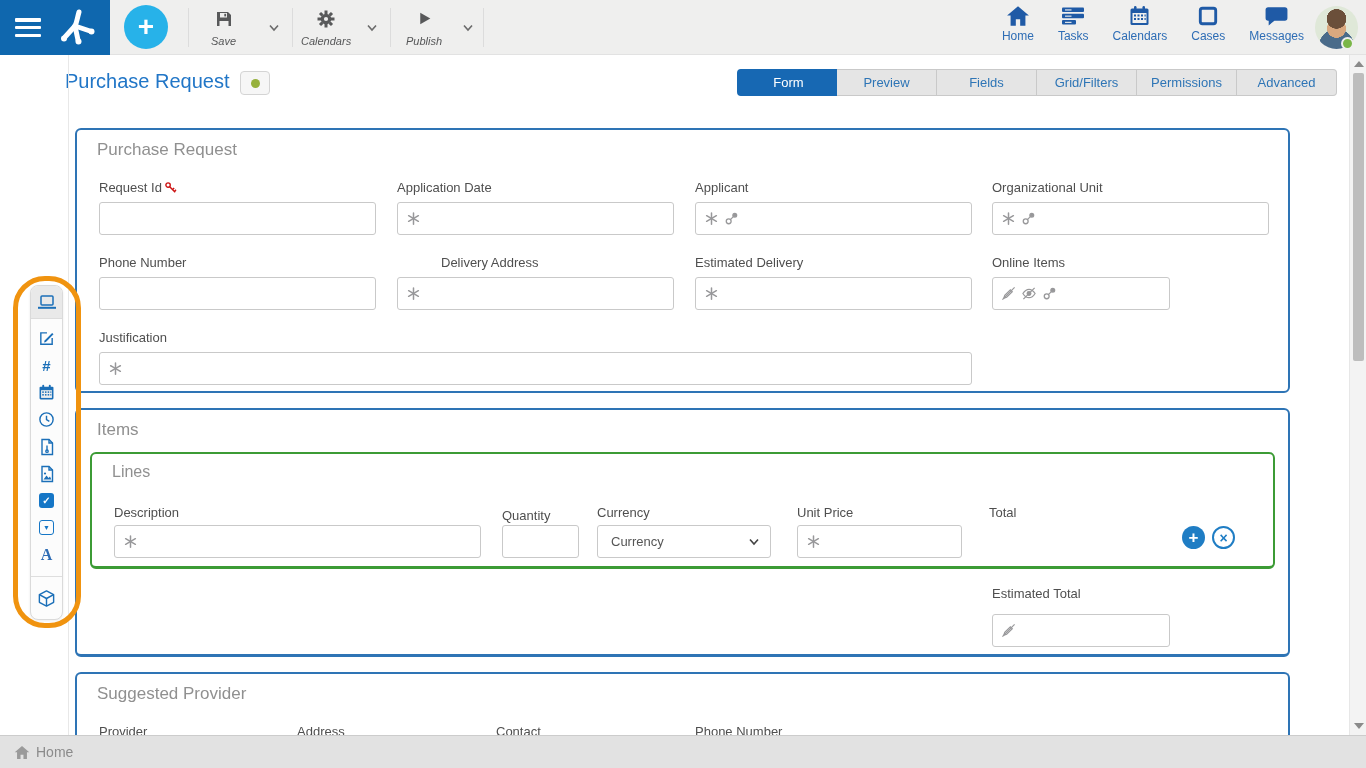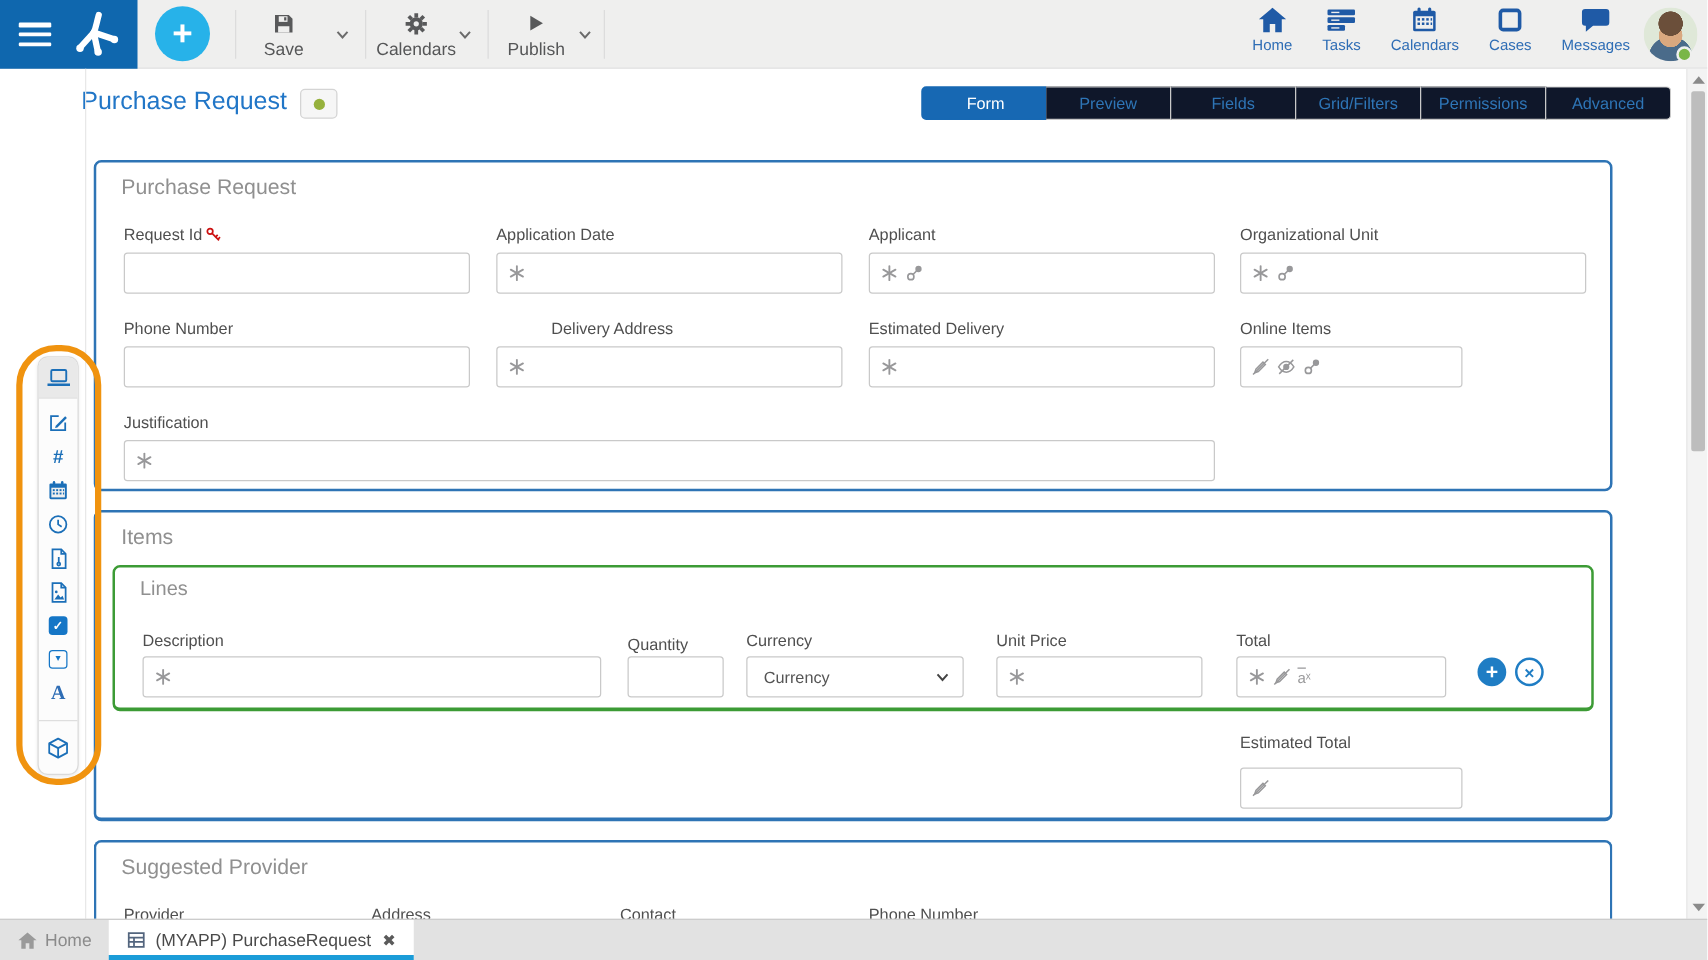--- a/index.html
+++ b/index.html
@@ -8,39 +8,39 @@
 
   
   .topbar { position:absolute; left:0; top:0; width:1366px; height:55px; background:#efefee; border-bottom:1px solid #e2e2e2; }
   .brand { position:absolute; left:0; top:0; width:110px; height:55px; background:#0f67ae; display:flex; align-items:center; }
   .hamburger { width:26px; height:19px; margin-left:15px; display:flex; flex-direction:column; justify-content:space-between; cursor:pointer; }
   .hamburger span { display:block; height:3.5px; background:#fff; border-radius:1px; }
   .logo { margin-left:14px; }
   .add-btn { position:absolute; left:124px; top:5px; width:44px; height:44px; border-radius:50%; background:#27b2e9; color:#fff; border:none; font-size:28px; line-height:40px; text-align:center; cursor:pointer; font-weight:bold; }
   .tb-sep { position:absolute; top:8px; width:1px; height:39px; background:#dcdcdc; }
   .tool { position:absolute; top:6px; height:44px; display:flex; flex-direction:column; align-items:center; justify-content:space-between; padding:3px 4px; background:none; border:none; cursor:pointer; color:#58595a; }
-  .tool .t-label { font-size:14px; color:#555657; }
+  .tool .t-label { font-size:11px; color:#555657;font-style:italic; }
   .tool-chev { position:absolute; top:18px; width:18px; height:18px; background:none; border:none; color:#6b6b6b; cursor:pointer; }
   .quicknav { position:absolute; right:62px; top:5px; display:flex; gap:24px; }
   .qn-item { display:flex; flex-direction:column; align-items:center; gap:2px; cursor:pointer; background:none; border:none; }
   .qn-item svg { color:#1f5aa6; }
   .qn-item .qn-label { font-size:12px; color:#2e6db5; }
   .avatar { position:absolute; right:8px; top:6px; width:43px; height:43px; border-radius:50%; cursor:pointer;
      background: radial-gradient(circle at 50% 30%, #6b4f3a 0 26%, rgba(0,0,0,0) 27%),
                  radial-gradient(circle at 50% 52%, #d9a87f 0 30%, rgba(0,0,0,0) 31%),
                  radial-gradient(circle at 50% 95%, #4a6b8a 0 38%, rgba(0,0,0,0) 39%),
                  radial-gradient(circle at 50% 50%, #dfe8d8 0 100%); }
   .presence { position:absolute; right:4px; bottom:-1px; width:13px; height:13px; border-radius:50%; background:#7ab648; border:2px solid #efefee; }
 
   
   .page-title { position:absolute; left:65px; top:70px; font-size:20px; color:#2176c7; font-weight:normal; }
   .status-chip { position:absolute; left:240px; top:71px; width:30px; height:24px; background:#f6f6f6; border:1px solid #d4d4d4; border-radius:4px; cursor:pointer; display:flex; align-items:center; justify-content:center; }
   .status-dot { width:9px; height:9px; border-radius:50%; background:#96b13c; }
   .tabs { position:absolute; left:737px; top:69px; display:flex; }
-  .tab { width:100px; height:27px; border:1px solid #c9c9c9; border-left:none; background:#0f172a; color:#2e75b6; font-size:13px; cursor:pointer; display:flex; align-items:center; justify-content:center; }
+  .tab { width:100px; height:27px; border:1px solid #c9c9c9; border-left:none; background:#e5e5e5; color:#2e75b6; font-size:13px; cursor:pointer; display:flex; align-items:center; justify-content:center; }
   .tab:first-child { border-left:4px solid #f9a8d4; border-radius:4px 0 0 4px; }
   .tab:last-child { border-radius:0 4px 4px 0; }
   .tab.active { background:#1768b3; border-color:#1768b3; color:#fff; }
 
   .vline { position:absolute; left:68px; top:55px; width:1px; height:680px; background:#e8e8e8; }
 
   
   .palette { position:absolute; left:30px; top:285px; width:33px; background:#fcfcfc; border:1px solid #dadada; border-radius:8px; box-shadow:0 1px 3px rgba(0,0,0,.08); display:flex; flex-direction:column; align-items:stretch; z-index:5; }
   .pal-item { height:27px; display:flex; align-items:center; justify-content:center; color:#1b6fb8; cursor:pointer; background:none; border:none; }
   .pal-item.first { height:33px; background:#e9e9e9; border-radius:7px 7px 0 0; border-bottom:1px solid #dcdcdc; margin-bottom:6px; }
@@ -525,29 +525,20 @@
         </div>
       <div class="f-box" style="left:705px; top:71px; width:165px;">
         <svg width="15" height="15">
             <use href="#s-ast"></use>
           </svg>
       </div>
 
       <div class="f-label" style="left:897px; top:51px;">
           <span>Total</span>
         </div>
-      <div class="f-box" style="left:897px; top:71px; width:168px;">
-        <svg width="15" height="15">
-            <use href="#s-ast"></use>
-          </svg>
-        <svg width="15" height="15">
-            <use href="#s-penslash"></use>
-          </svg>
-        <span class="formula"><span class="fa">a</span>ˣ</span>
-      </div>
 
       <button class="row-add" style="left:1090px; top:72px;">+</button>
       <button class="row-del" style="left:1120px; top:72px;">×</button>
     </div>
 
     <div class="f-label" style="left:915px; top:176px;">
         <span>Estimated Total</span>
       </div>
     <div class="f-box" style="left:915px; top:204px; width:178px;">
       <svg width="15" height="15">
@@ -578,22 +569,15 @@
     <div class="arr down"></div>
   </div>
 
   <footer class="bottombar">
     <button class="btab-home">
       <svg width="16" height="15" style="color:#9a9a9a">
           <use href="#s-home"></use>
         </svg>
       <span>Home</span>
     </button>
-    <button class="btab-active">
-      <svg width="16" height="16">
-          <use href="#s-gridtab"></use>
-        </svg>
-      <span>(MYAPP) PurchaseRequest</span>
-      <span class="btab-close">✖</span>
-    </button>
   </footer>
 
 </div>
 
 </body></html>

